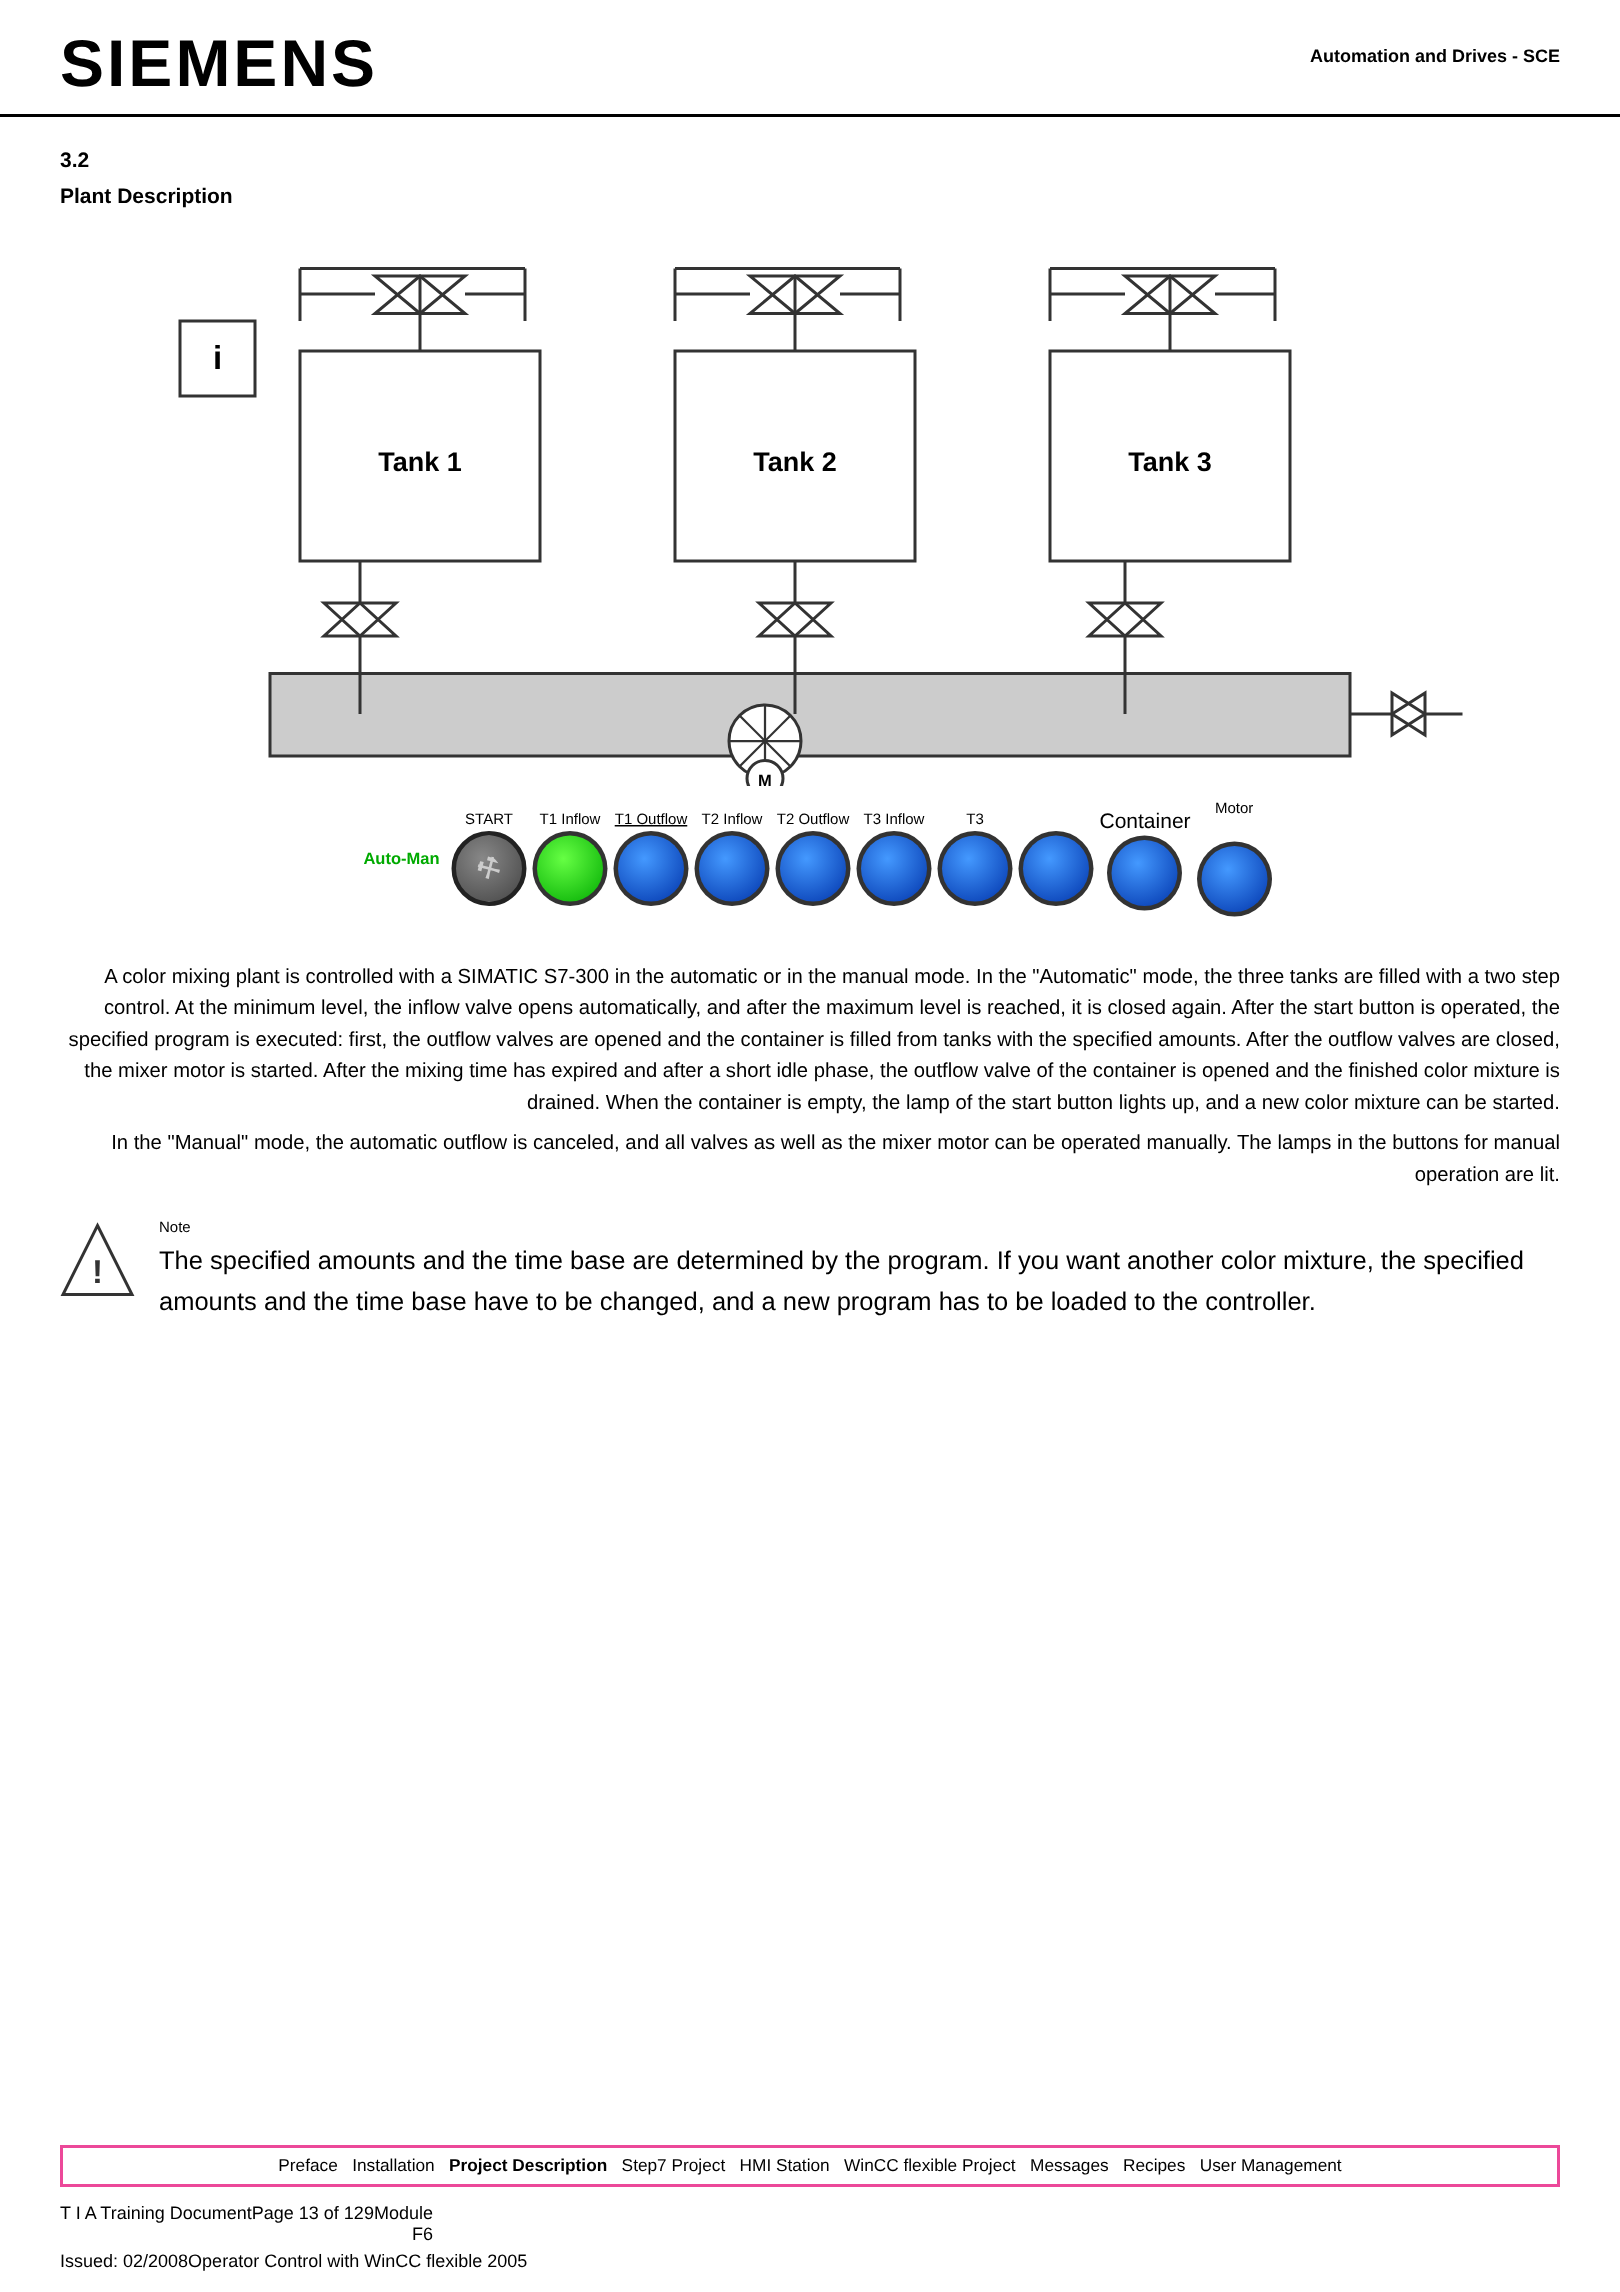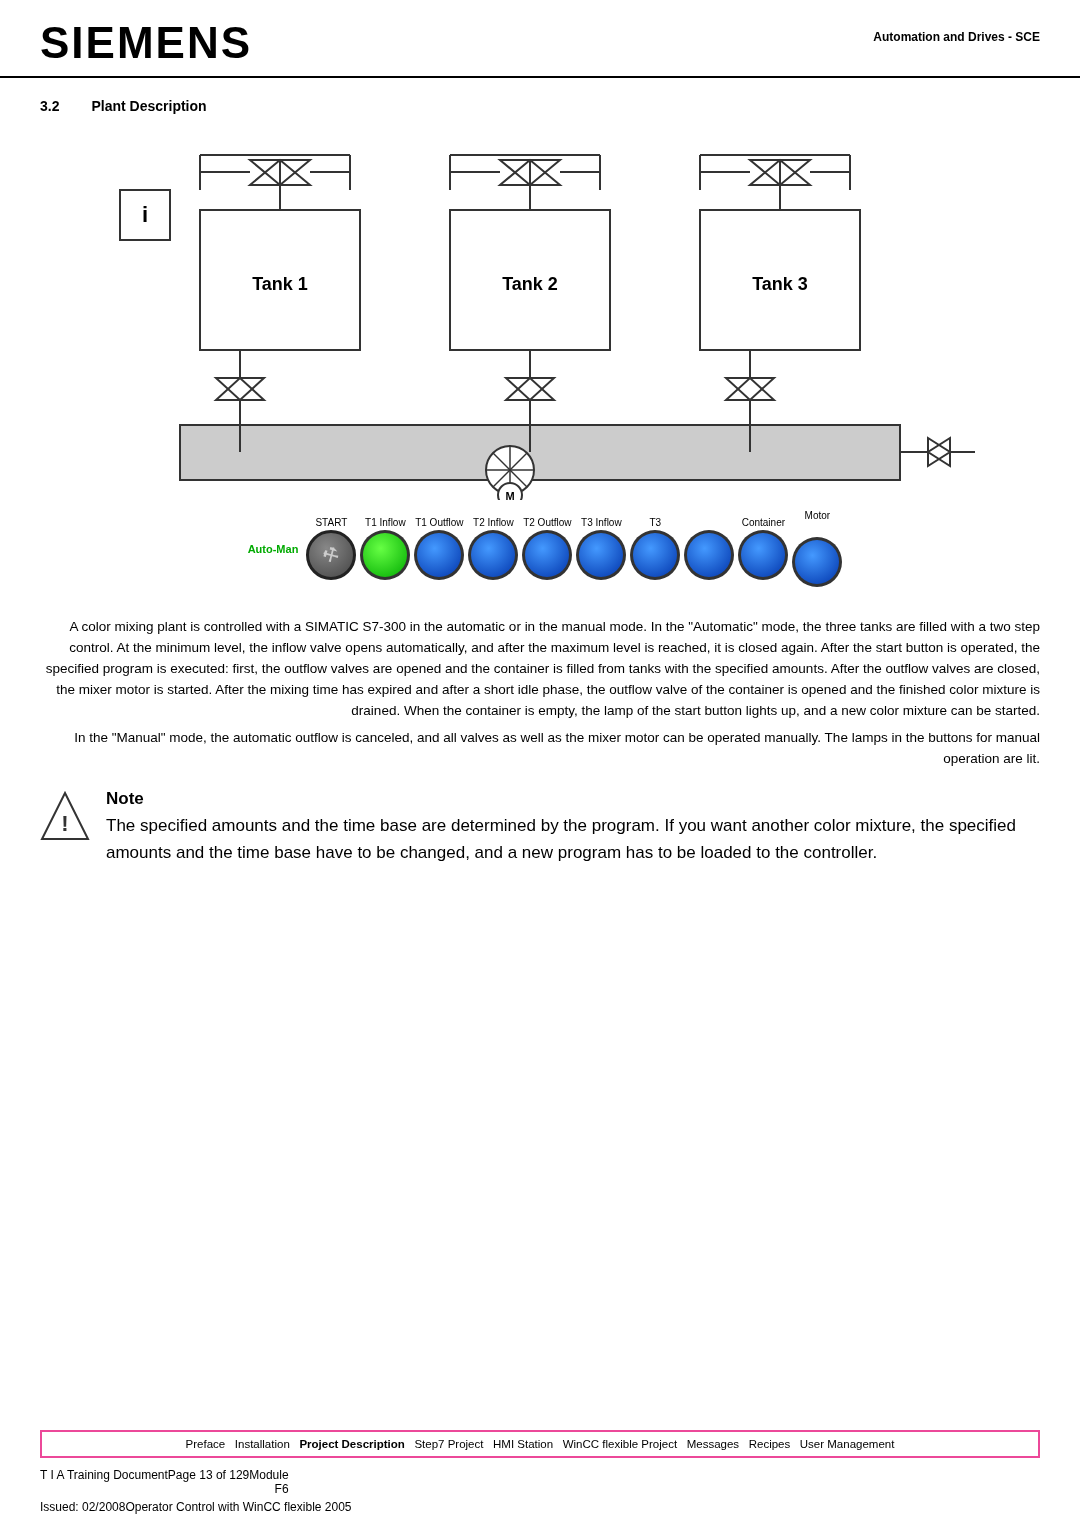--- a/index.html
+++ b/index.html
@@ -37,22 +37,23 @@
     }
 
     
     .content {
       padding: 20px 40px 20px 40px;
     }
 
     
     .section-heading {
       display: flex;
-      gap: 32px;
+      gap: 8px;
       margin-bottom: 16px;
+      flex-direction: column;
     }
     .section-num {
       font-weight: bold;
       font-size: 14px;
     }
     .section-title {
       font-weight: bold;
       font-size: 14px;
     }
 
@@ -144,22 +145,22 @@
       gap: 16px;
       align-items: flex-start;
       margin-bottom: 30px;
     }
     .note-icon {
       width: 50px;
       height: 50px;
       flex-shrink: 0;
     }
     .note-content .note-title {
-      font-weight: bold;
-      font-size: 17px;
+      font-weight: normal;
+      font-size: 10px;
       margin-bottom: 4px;
     }
     .note-content p {
       font-size: 17px;
       line-height: 1.55;
     }
 
     
     .footer-nav {
       position: absolute;
@@ -297,21 +298,21 @@
       </div>
 
       <div class="cp-label-group">
         <span style="font-size:10px;margin-bottom:2px;">T1 Inflow</span>
         <div class="btn-outer">
           <div class="btn-circle btn-green"></div>
         </div>
       </div>
 
       <div class="cp-label-group">
-        <span style="font-size:10px;margin-bottom:2px;">T1 Outflow</span>
+        <span style="font-size:10px;margin-bottom:2px;text-decoration:underline;">T1 Outflow</span>
         <div class="btn-outer">
           <div class="btn-circle btn-blue"></div>
         </div>
       </div>
 
       <div class="cp-label-group">
         <span style="font-size:10px;margin-bottom:2px;">T2 Inflow</span>
         <div class="btn-outer">
           <div class="btn-circle btn-blue"></div>
         </div>
@@ -339,21 +340,21 @@
       </div>
 
       <div class="cp-label-group">
         <span style="font-size:10px;margin-bottom:2px;">&nbsp;</span>
         <div class="btn-outer">
           <div class="btn-circle btn-blue"></div>
         </div>
       </div>
 
       <div class="cp-label-group">
-        <span style="font-size:10px;margin-bottom:2px;">Container</span>
+        <span style="font-size:14px;margin-bottom:2px;">Container</span>
         <div class="btn-outer">
           <div class="btn-circle btn-blue"></div>
         </div>
       </div>
 
       <div class="cp-label-group">
         <span style="font-size:10px;margin-bottom:16px;">Motor</span>
         <div class="btn-outer">
           <div class="btn-circle btn-blue"></div>
         </div>

